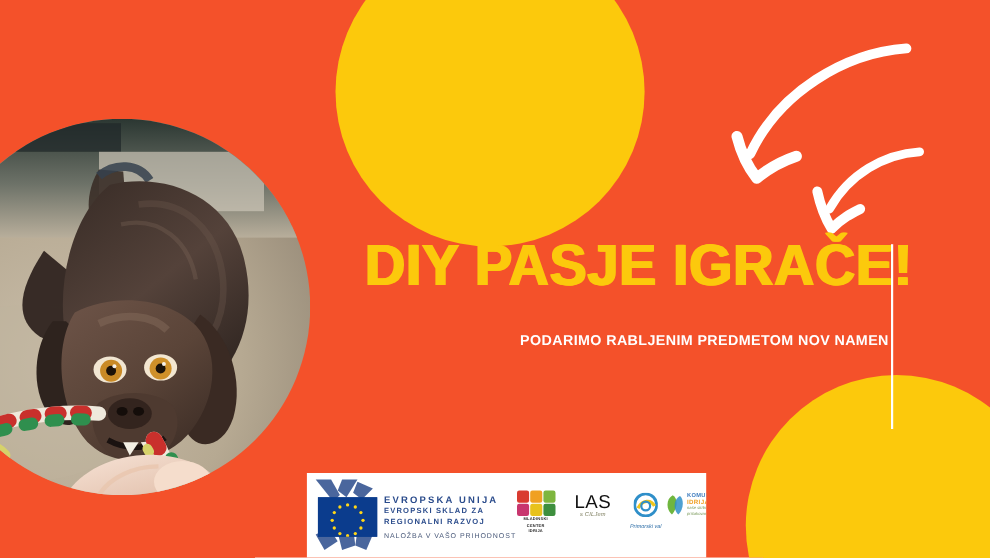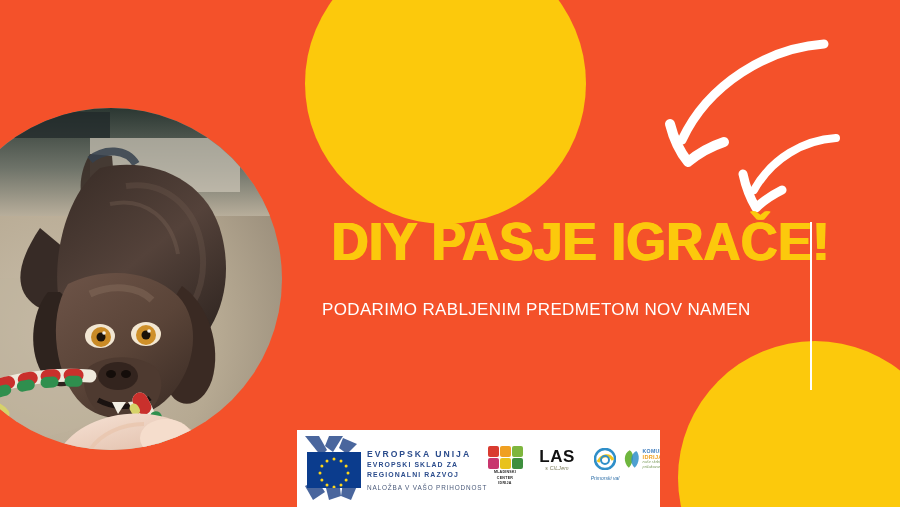--- a/index.html
+++ b/index.html
@@ -66,26 +66,26 @@
     white-space: nowrap;
     text-shadow: 1px 0 0 #FCC90C, -1px 0 0 #FCC90C;
   }
 
   
   .subtitle {
     position: absolute;
     left: 322px;
     top: 299px;
     width: 486px;
-    text-align: left;
+    text-align: right;
     color: #FFFFFF;
-    font-size: 17px;
+    font-size: 13px;
     line-height: 21px;
     letter-spacing: 0.35px;
-    font-weight: 400;
+    font-weight: 700;
   }
   .subtitle .line { display: block; white-space: nowrap; }
 
   
   .vrule {
     position: absolute;
     left: 810px;
     top: 222px;
     width: 2px;
     height: 168px;
@@ -98,21 +98,21 @@
     left: 648px;
     top: 18px;
     width: 240px;
     height: 208px;
   }
   .arrows svg { display: block; }
 
   
   .logobar {
     position: absolute;
-    left: 297px;
+    left: 279px;
     top: 430px;
     width: 363px;
     height: 77px;
     background: #FFFFFF;
     overflow: hidden;
   }
   .logobar-inner {
     position: relative;
     width: 100%;
     height: 100%;
@@ -205,21 +205,21 @@
   .mci-caption {
     margin-top: 1px;
     font-size: 3.6px;
     font-weight: 700;
     line-height: 4.6px;
     letter-spacing: 0.25px;
     color: #222222;
   }
   .las-word {
     font-size: 17px;
-    font-weight: 700;
+    font-weight: 400;
     letter-spacing: 0.5px;
     color: #111111;
     line-height: 17px;
   }
   .las-sub {
     font-size: 5.2px;
     color: #7a7a5a;
     line-height: 7px;
     font-style: italic;
     letter-spacing: 0.2px;

